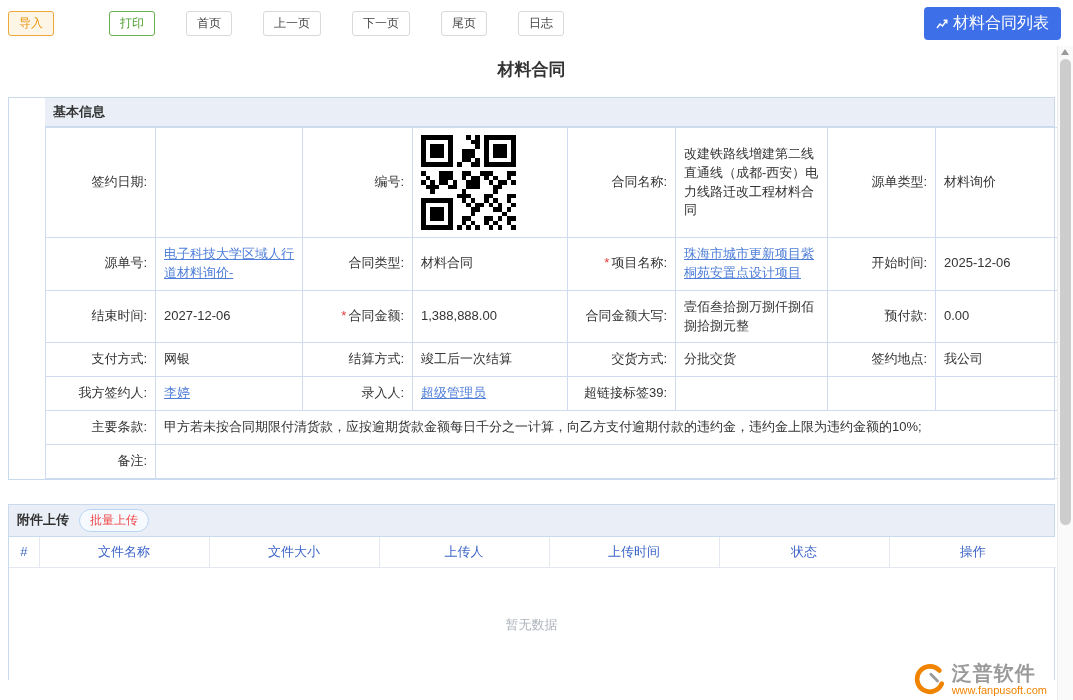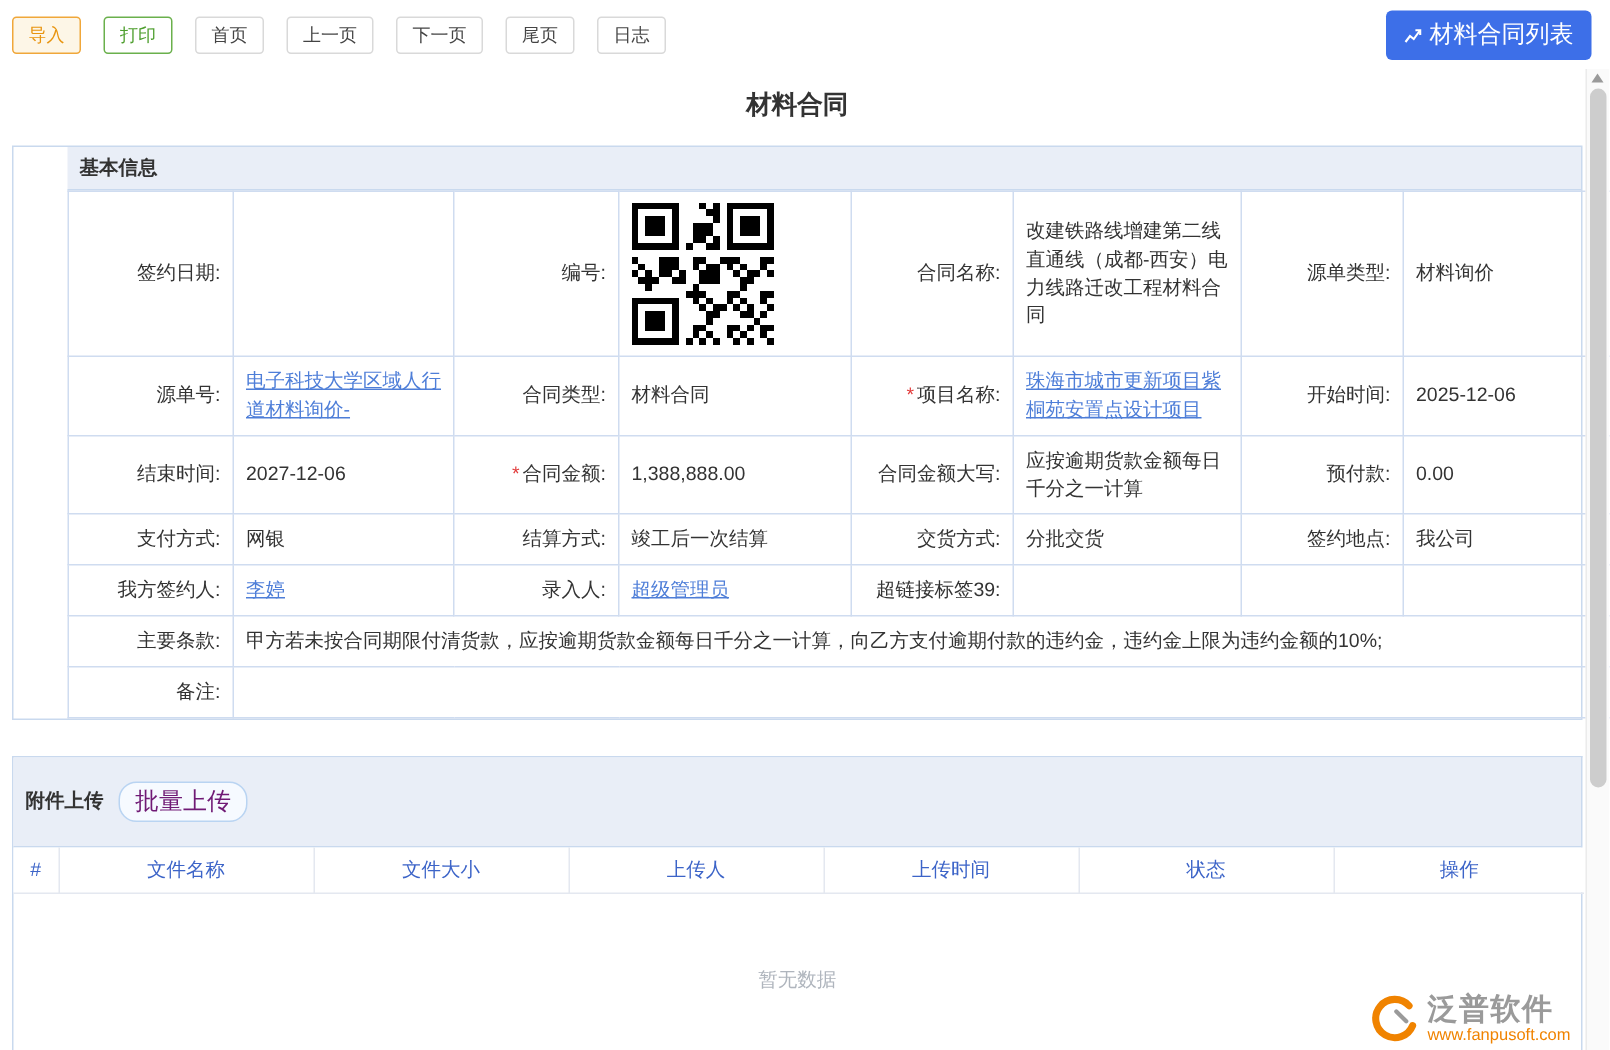--- a/index.html
+++ b/index.html
@@ -10,37 +10,37 @@
     color: #333;
     background: #fff;
     overflow: hidden;
     position: relative;
   }
 
   
   .toolbar {
     display: flex;
     align-items: center;
-    gap: 15px;
+    gap: 31px;
     padding: 7px 8px 6px 8px;
     background: #fff;
   }
   .tbtn {
     font-family: inherit;
     font-size: 12px;
     padding: 4px 10px;
     border: 1px solid #d9d9d9;
     border-radius: 3px;
     background: #fff;
     color: #444;
     cursor: pointer;
     line-height: 1.2;
   }
   .tbtn-import { border-color: #f0a73a; color: #e8940f; background: #fdf6e7; }
-  .tbtn-print  { border-color: #6ab04c; color: #4f9f2f; background: #fff; }
+  .tbtn-print  { border-color: #6ab04c; color: #4f9f2f; background: #fff; margin-left: 24px; }
   .list-btn {
     margin-left: auto;
     margin-right: 4px;
     display: flex;
     align-items: center;
     gap: 5px;
     background: #3d6fe8;
     color: #fff;
     border: none;
     border-radius: 4px;
@@ -85,27 +85,27 @@
   .qr { width: 95px; height: 95px; }
 
   
   .attach { margin-top: 24px; border: 1px solid #c9d9ee; border-bottom: none; }
   .attach-header {
     display: flex;
     align-items: center;
     gap: 10px;
     background: #e9eef7;
     border-bottom: 1px solid #c9d9ee;
-    padding: 16px 8px;
+    padding: 4px 8px;
   }
   .attach-title { font-weight: bold; font-size: 13px; }
   .batch-btn {
     font-family: Liberation Mono, monospace;
-    font-size: 16px;
-    color: #701a75;
+    font-size: 12px;
+    color: #ef4444;
     background: #f6faff;
     border: 1px solid #b9d4f2;
     border-radius: 12px;
     padding: 2px 10px;
     cursor: not-allowed;
   }
   table.attach-t { width: 100%; border-collapse: collapse; table-layout: fixed; }
   table.attach-t th {
     font-weight: normal;
     font-size: 13px;
@@ -348,21 +348,21 @@
           <td>2025-12-06</td>
         </tr>
         <tr>
           <td class="lbl">结束时间:</td>
           <td>2027-12-06</td>
           <td class="lbl">
             <span class="req">*</span><span>合同金额:</span>
           </td>
           <td>1,388,888.00</td>
           <td class="lbl">合同金额大写:</td>
-          <td>应按逾期货款金额每日千分之一计算</td>
+          <td>壹佰叁拾捌万捌仟捌佰捌拾捌元整</td>
           <td class="lbl">预付款:</td>
           <td>0.00</td>
         </tr>
         <tr>
           <td class="lbl">支付方式:</td>
           <td>网银</td>
           <td class="lbl">结算方式:</td>
           <td>竣工后一次结算</td>
           <td class="lbl">交货方式:</td>
           <td>分批交货</td>

